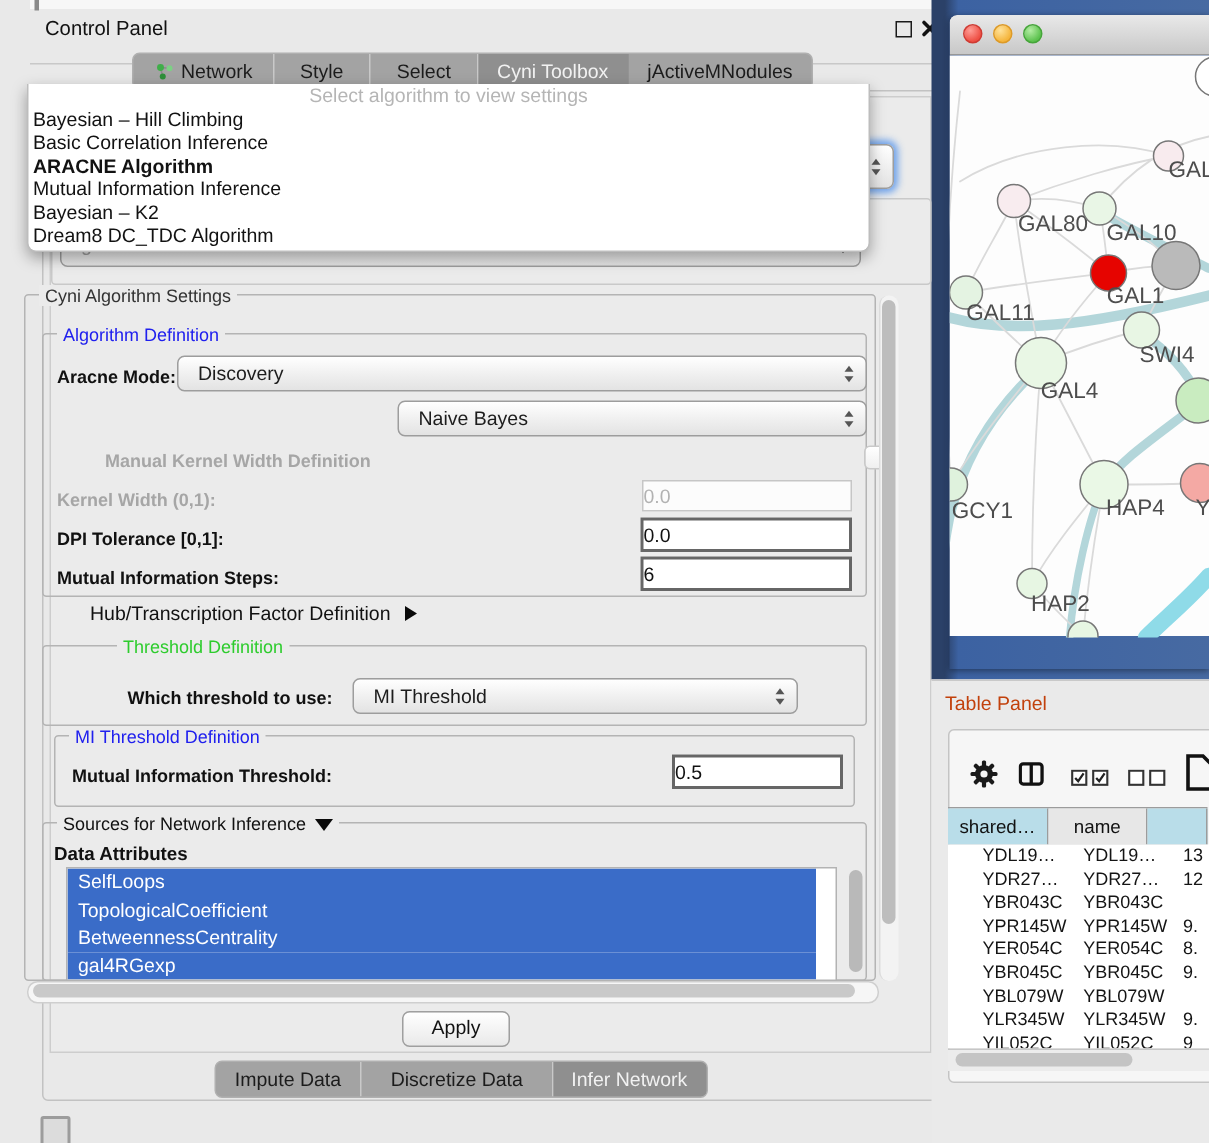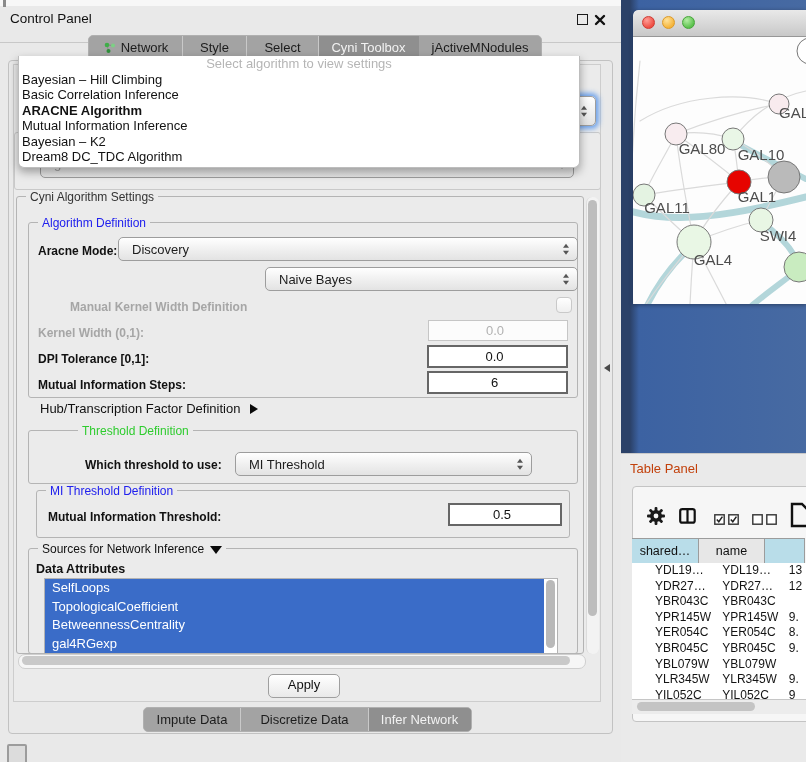--- a/index.html
+++ b/index.html
@@ -1,18 +1,18 @@
 <!DOCTYPE html>
 <html><head>
 <meta charset="utf-8">
 <style>
   html,body{margin:0;padding:0;}
   body{font-family:"Liberation Sans",sans-serif;}
   #root{position:relative;width:806px;height:762px;background:#e9e9e9;overflow:hidden;}
-  .abs{position:absolute;}
+  .abs{position:absolute;margin-left:20px;}
   
   .seg-group{position:absolute;display:flex;height:23px;background:#a3a3a3;border:1px solid #b0b0b0;border-radius:5px;overflow:hidden;z-index:6;}
   .seg{display:flex;align-items:center;justify-content:center;font-size:13px;color:#1c1c1c;border-right:1px solid #c9c9c9;padding:0 2px;box-sizing:border-box;cursor:default;}
   .seg:last-child{border-right:none;}
   .seg.sel{background:#8f8f8f;color:#f2f2f2;border-right:1px solid #8f8f8f;}
   .seg .nicon{margin-right:5px;display:inline-flex;}
   
   #algo-popup{position:absolute;left:18px;top:56px;width:560px;background:#ffffff;border:1px solid #bdbdbd;border-top:none;border-radius:0 0 6px 6px;box-shadow:0 4px 10px rgba(0,0,0,.35);z-index:50;padding-bottom:3px;}
   .dd-prompt{height:16px;line-height:16px;text-align:center;color:#b5b5b5;font-size:13px;}
   .dd-item{height:15.4px;line-height:15.4px;font-size:13px;color:#121212;padding-left:3px;white-space:nowrap;}
@@ -22,37 +22,37 @@
   .grouptitle{position:absolute;font-size:12px;background:#ebebeb;padding:0 4px;z-index:3;white-space:nowrap;}
   .lbl{position:absolute;font-size:12px;font-weight:bold;color:#111;white-space:nowrap;}
   .lbl.dis{color:#a6a6a6;}
   
   .combo{position:absolute;background:linear-gradient(#ffffff,#efefef 55%,#e3e3e3);border:1px solid #9d9d9d;border-radius:5px;font-size:13px;color:#1d1d1d;box-sizing:border-box;}
   .combo .cval{position:absolute;left:13px;top:50%;transform:translateY(-50%);white-space:nowrap;}
   .stepper{position:absolute;right:8px;top:50%;transform:translateY(-50%);display:flex;flex-direction:column;align-items:center;}
   .tri-up{width:0;height:0;border-left:3.5px solid transparent;border-right:3.5px solid transparent;border-bottom:4.5px solid #555;margin-bottom:2.5px;}
   .tri-down{width:0;height:0;border-left:3.5px solid transparent;border-right:3.5px solid transparent;border-top:4.5px solid #555;}
   
-  .field{position:absolute;background:#fff;border:2px solid #666;box-sizing:border-box;font-size:13px;color:#111;text-align:center;padding-right:6px;line-height:19px;}
+  .field{position:absolute;background:#fff;border:2px solid #666;box-sizing:border-box;font-size:13px;color:#111;text-align:left;padding-right:6px;line-height:19px;}
   .field.dis{border:1px solid #c6c6c6;color:#b2b2b2;background:#fcfcfc;}
   
   #attr-list{position:absolute;left:44px;top:578px;width:512px;height:74px;background:#fff;border:1px solid #b3b3b3;overflow:hidden;}
   .attr-item{height:18.5px;line-height:18.5px;font-size:13px;color:#fff;background:#3a6cc8;padding-left:7px;margin-right:13px;}
   
   .sb-v{position:absolute;background:#f3f3f3;border-left:1px solid #dcdcdc;border-radius:6px;}
   .sb-v .thumb{position:absolute;left:1px;width:9px;background:#bdbdbd;border-radius:5px;}
   .sb-h{position:absolute;background:#f6f6f6;border:1px solid #cfcfcf;border-radius:7px;}
   .sb-h .thumb{position:absolute;top:1px;height:9px;background:#c9c9c9;border-radius:5px;}
   
   .pushbtn{position:absolute;background:linear-gradient(#ffffff,#e9e9e9);border:1px solid #9f9f9f;border-radius:5px;font-size:13px;color:#111;text-align:center;line-height:20px;}
   .tri-right{display:inline-block;width:0;height:0;border-top:5.5px solid transparent;border-bottom:5.5px solid transparent;border-left:8px solid #0a0a0a;margin-left:10px;vertical-align:-1px;}
   .tri-dnb{display:inline-block;width:0;height:0;border-left:6px solid transparent;border-right:6px solid transparent;border-top:8px solid #0a0a0a;margin-left:6px;vertical-align:-1px;}
   
   #desktop{position:absolute;left:621px;top:0;width:185px;height:453px;background:linear-gradient(90deg,#2b4168 0px,#2b4168 9px,#3c62a2 18px,#476aa2 100%);}
-  #netwin{position:absolute;left:633px;top:10px;width:173px;height:294px;border-radius:5px 0 0 0;overflow:hidden;box-shadow:0 1px 4px rgba(0,0,0,.4);}
+  #netwin{position:absolute;left:633px;top:10px;width:173px;height:436px;border-radius:5px 0 0 0;overflow:hidden;box-shadow:0 1px 4px rgba(0,0,0,.4);}
   #netwin-titlebar{position:absolute;left:0;top:0;width:100%;height:26px;background:linear-gradient(#e9e9e9,#c8c8c8);border-bottom:1px solid #979797;border-radius:5px 0 0 0;}
   .light{position:absolute;top:6px;width:13px;height:13px;border-radius:50%;}
   #netwin-canvas{position:absolute;left:0;top:27px;width:100%;height:387px;background:#fdfdfd;}
   
   #tp-strip{position:absolute;left:621px;top:453px;width:185px;height:309px;background:#eaeaea;border-top:1px solid #c9c9c9;box-sizing:border-box;}
   #tp-title{position:absolute;left:630px;top:461px;font-size:13px;color:#c2410c;}
   #tp-box{position:absolute;left:632px;top:486px;width:180px;height:236px;background:#f6f6f6;border:1px solid #c4c4c4;border-radius:4px 0 0 4px;box-sizing:border-box;overflow:hidden;}
   .t-head{position:absolute;left:632px;top:538px;height:24px;display:flex;border-top:1px solid #9c9c9c;border-bottom:1px solid #9c9c9c;z-index:4;}
   .th{height:24px;line-height:24px;font-size:12.5px;color:#111;text-align:center;border-right:1px solid #9c9c9c;background:#e7e7e7;box-sizing:border-box;}
   .th.hl{background:#b9dde9;}

